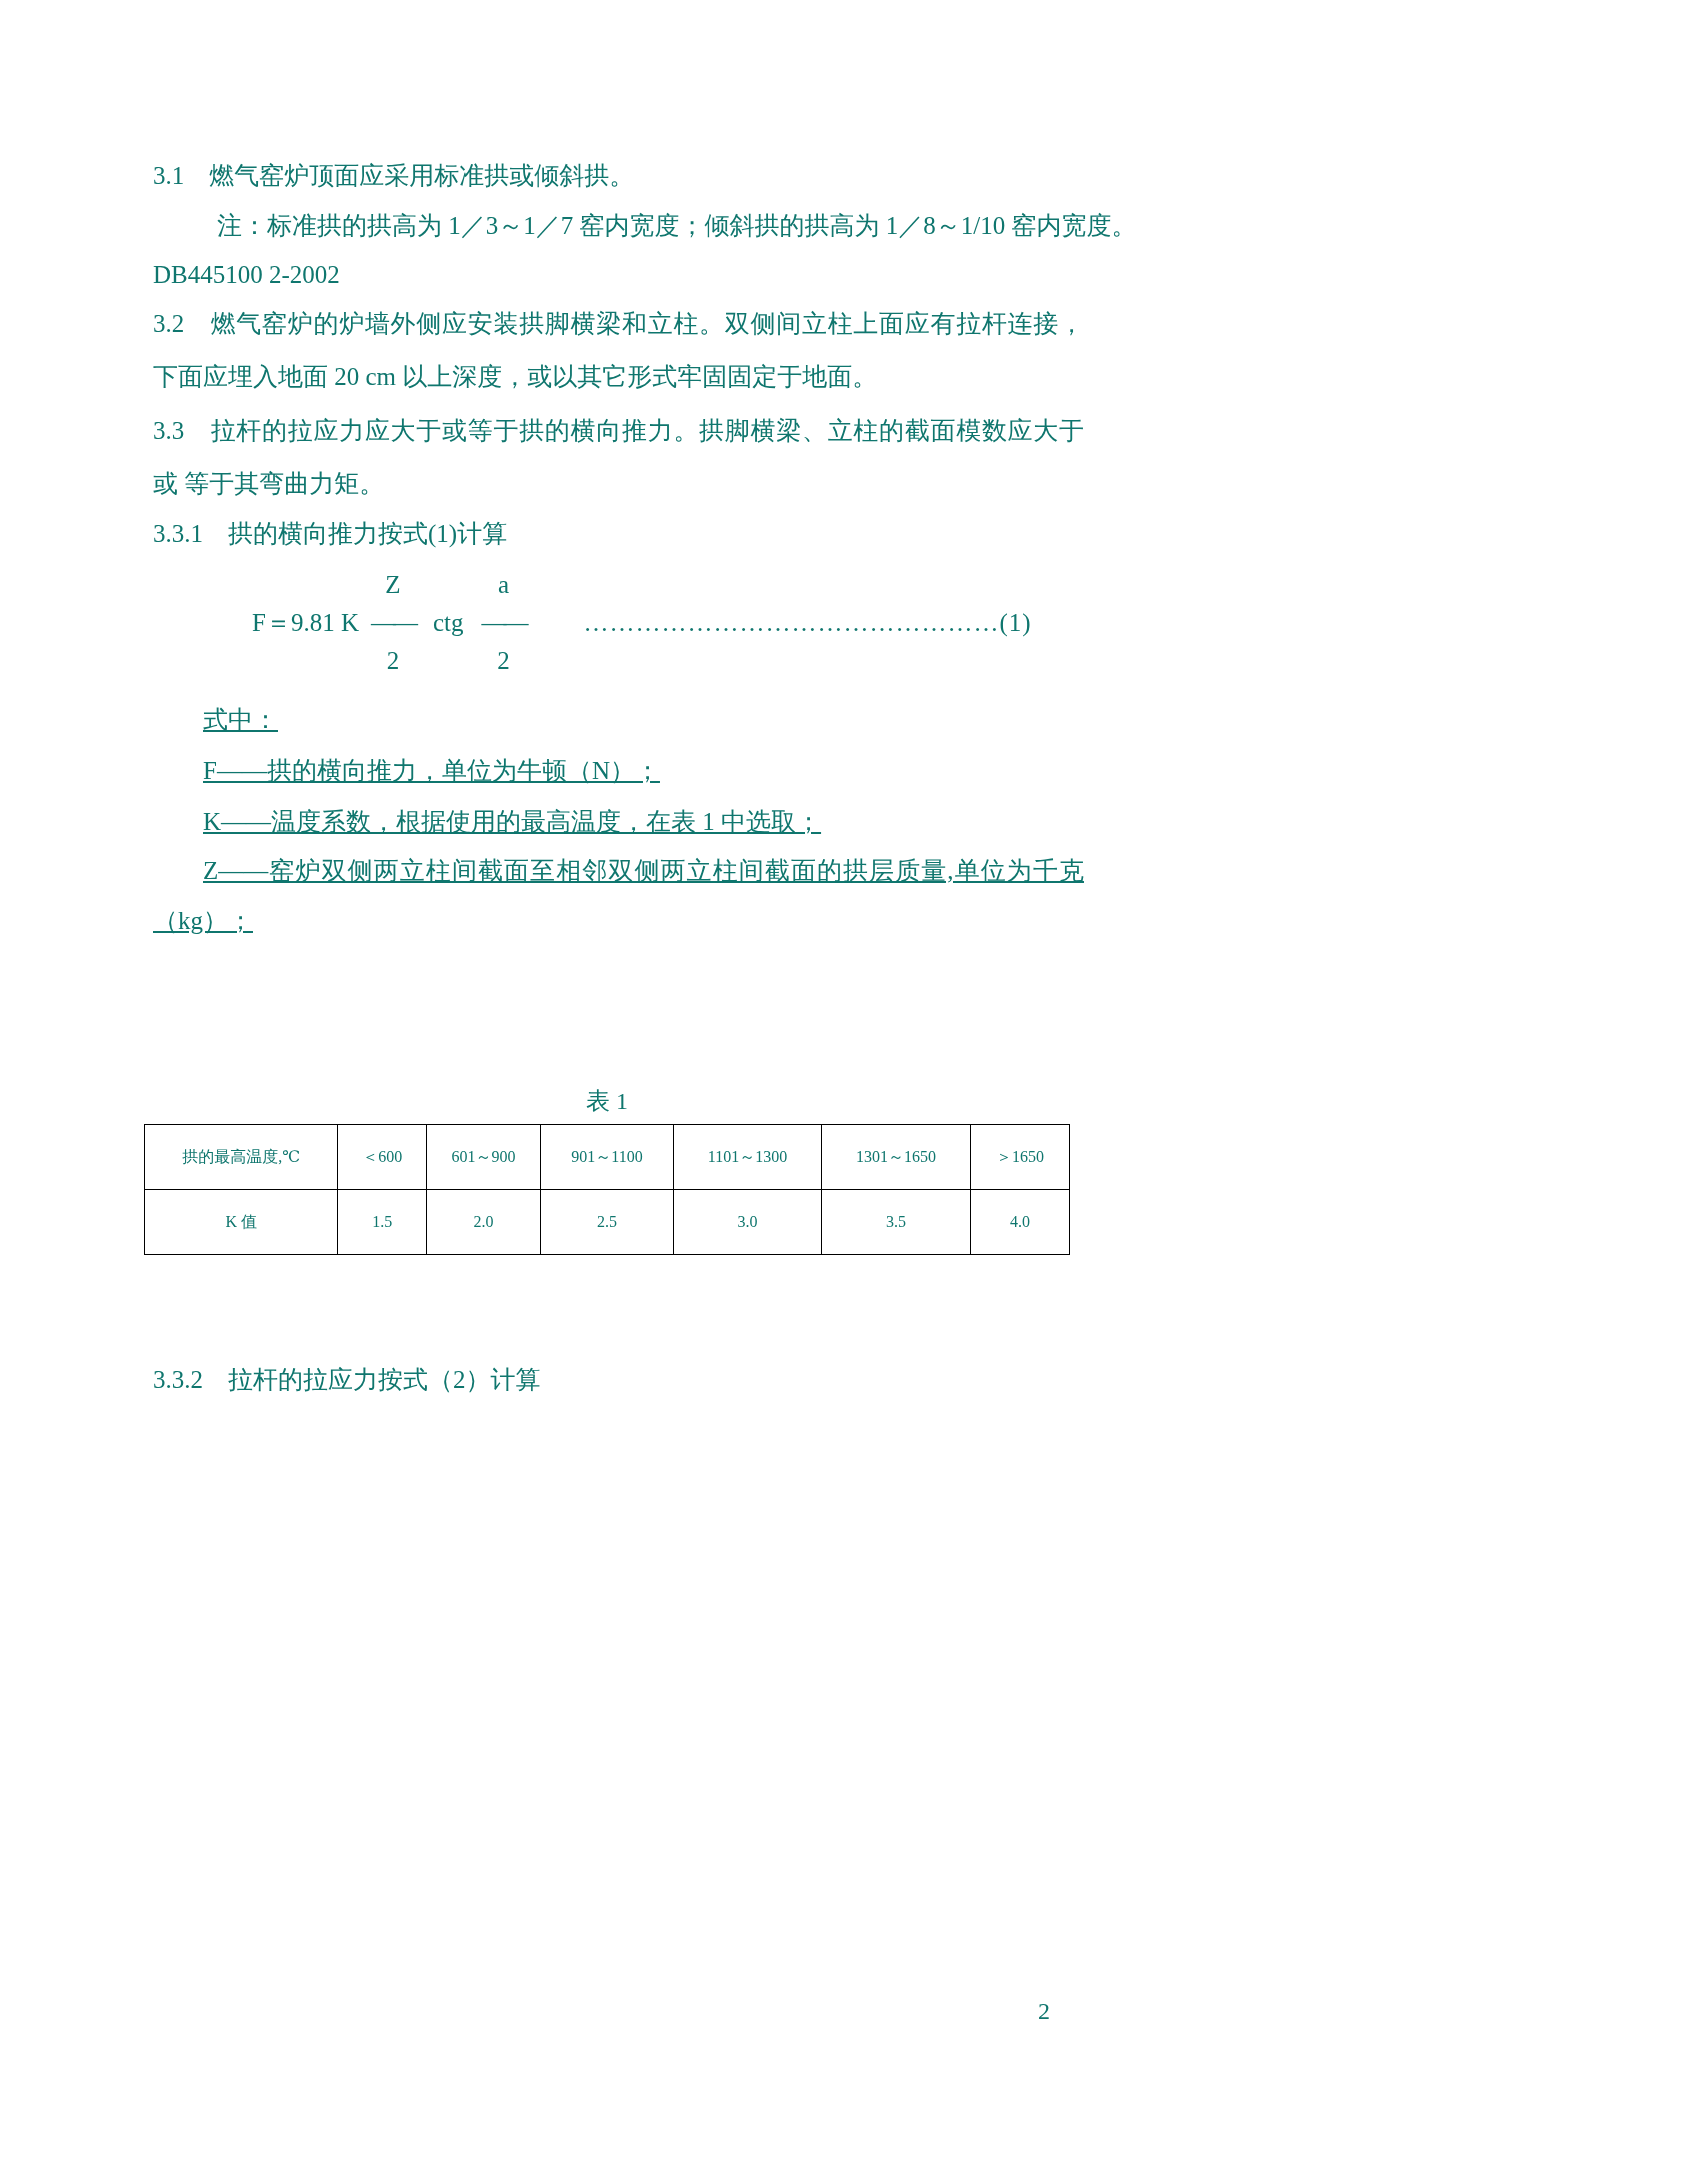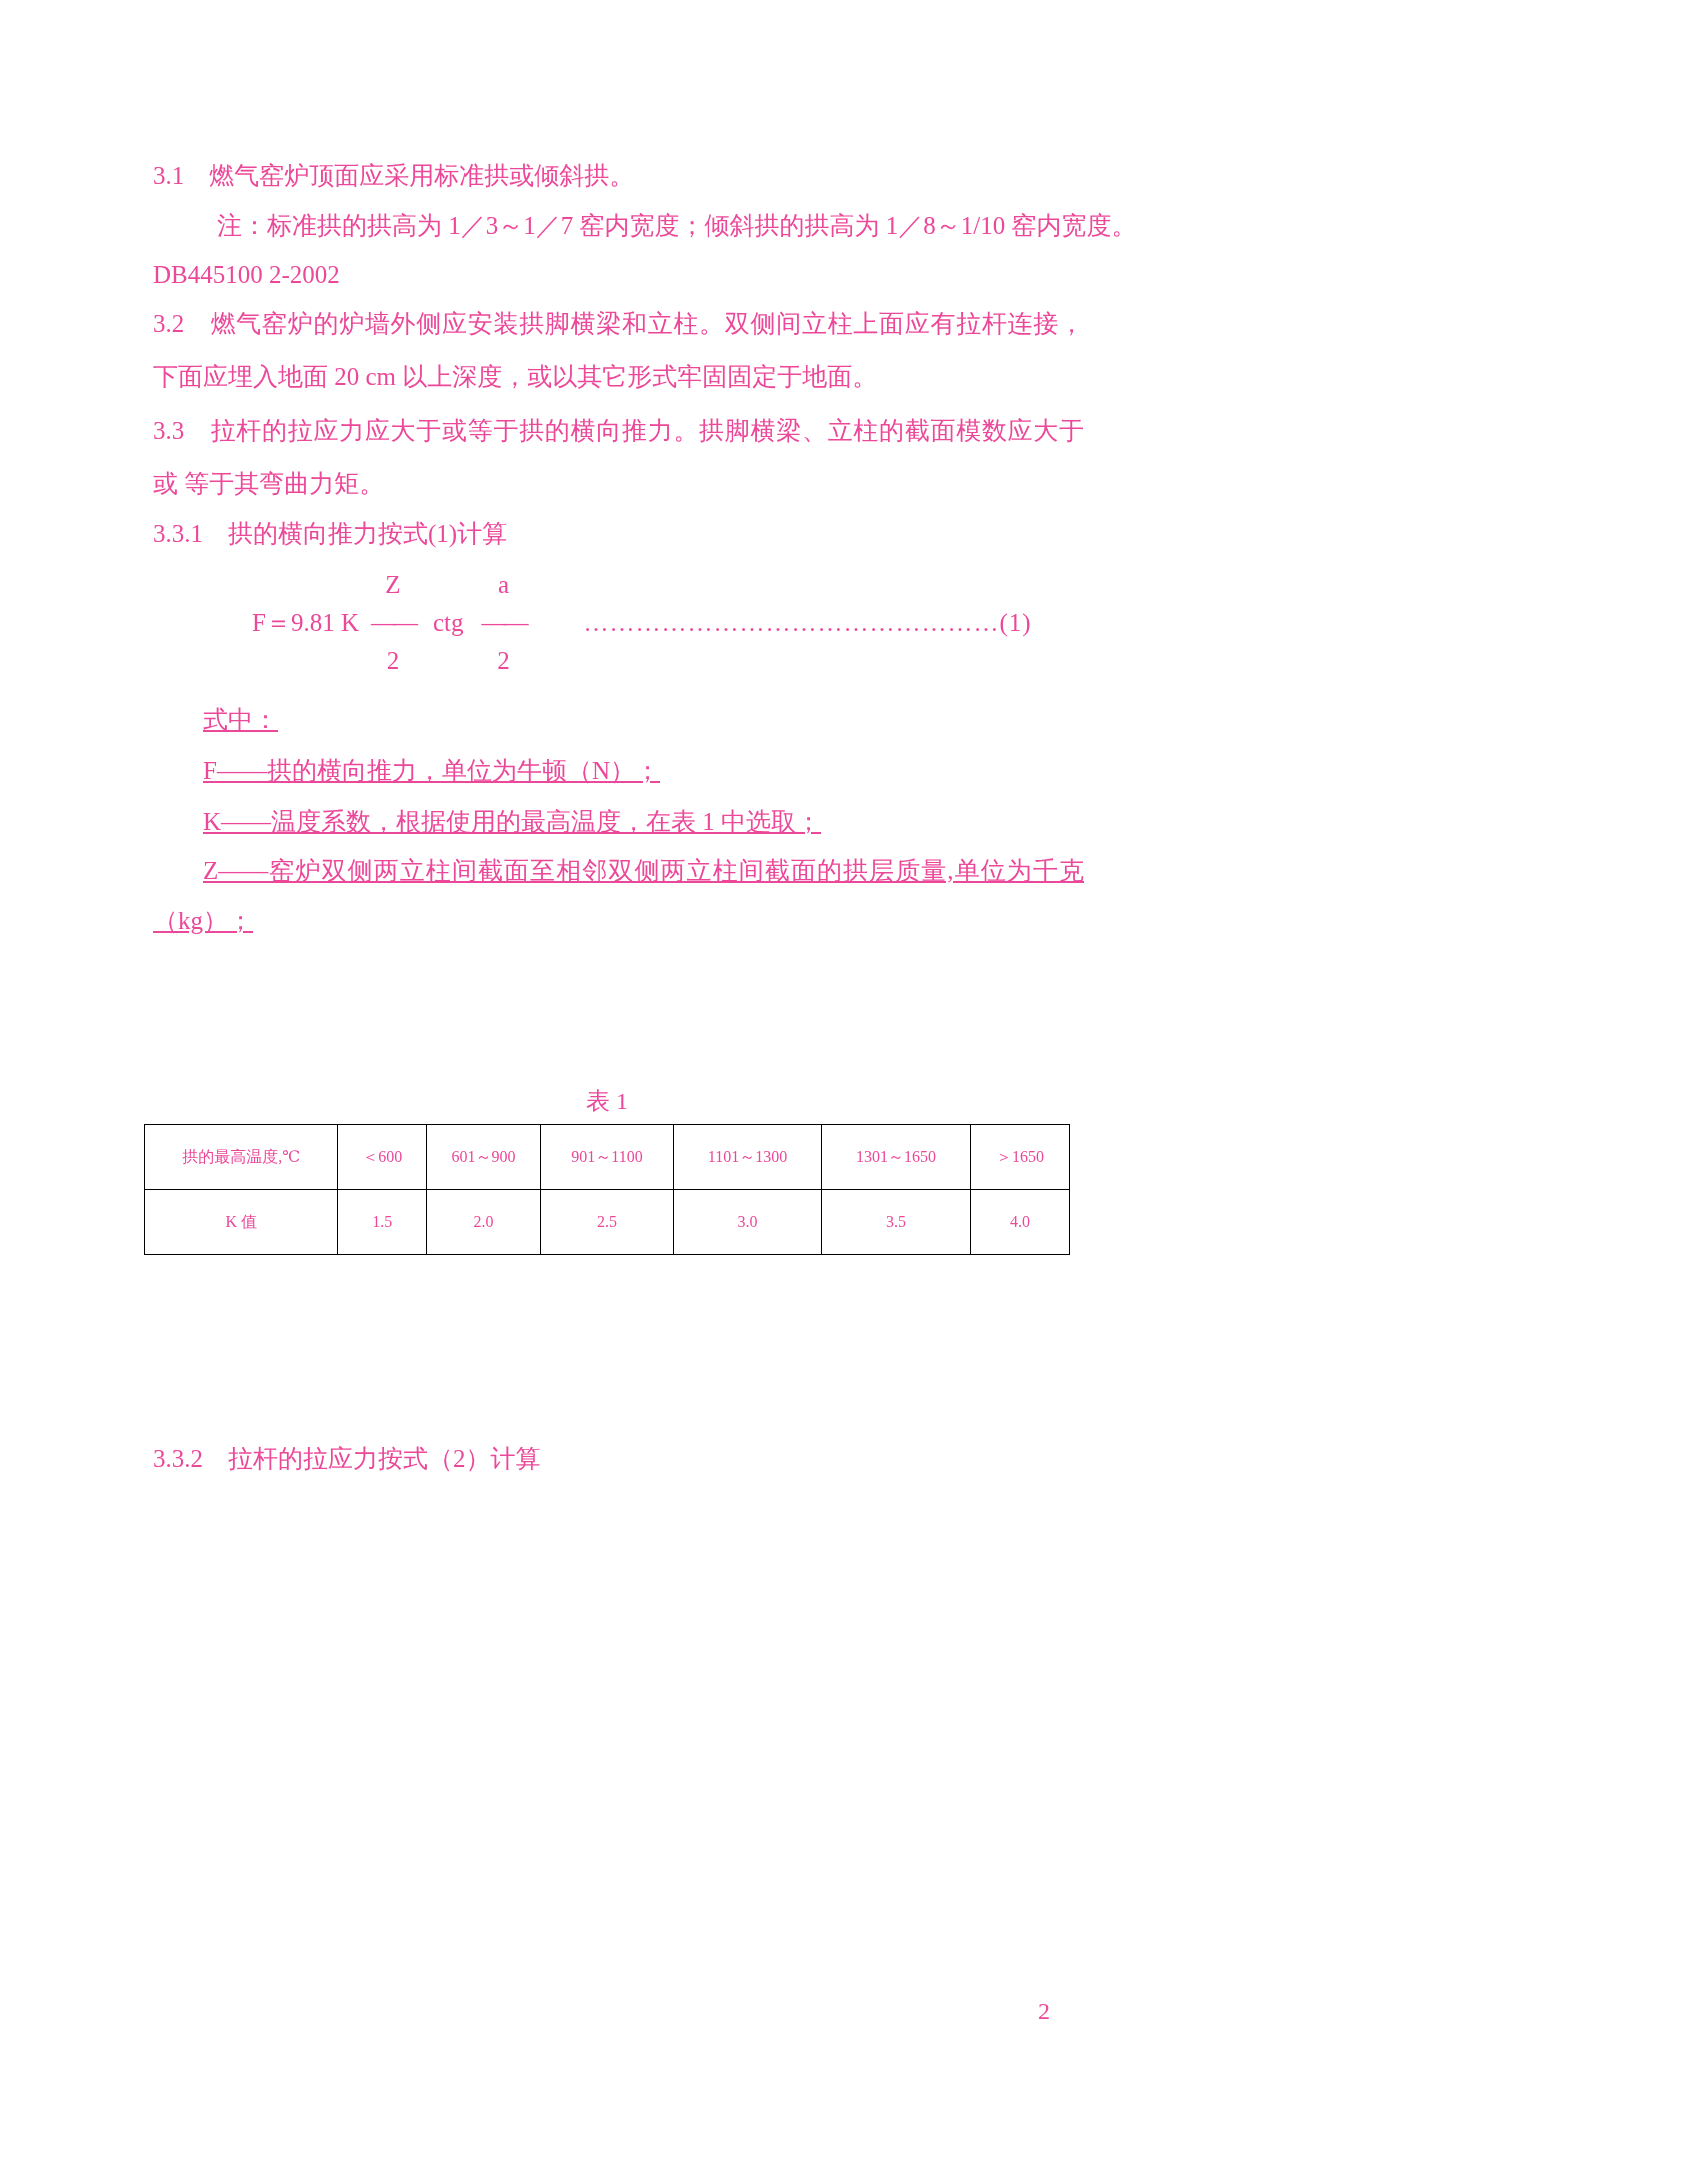--- a/index.html
+++ b/index.html
@@ -2,21 +2,21 @@
 <html><head>
 <meta charset="utf-8">
 <style>
   * { margin: 0; padding: 0; box-sizing: border-box; }
   html, body { background: #ffffff; }
   .page {
     position: relative;
     width: 1683px;
     height: 2178px;
     background: #ffffff;
-    color: #ec4899;
+    color: #0f766e;
     font-family: "Liberation Serif", "DejaVu Serif", serif;
     overflow: hidden;
   }
   .para {
     position: absolute;
     left: 153px;
     width: 931px;
     font-size: 25px;
     line-height: 53px;
     text-align: justify;
@@ -152,18 +152,18 @@
         <td>1.5</td>
         <td>2.0</td>
         <td>2.5</td>
         <td>3.0</td>
         <td>3.5</td>
         <td>4.0</td>
       </tr>
     </tbody>
   </table>
 
-  <p class="para oneline" style="top:1432px">3.3.2　拉杆的拉应力按式（2）计算</p>
+  <p class="para oneline" style="top:1353px">3.3.2　拉杆的拉应力按式（2）计算</p>
 
   <div class="page-number">2</div>
 
 </div>
 
 
 </body></html>

